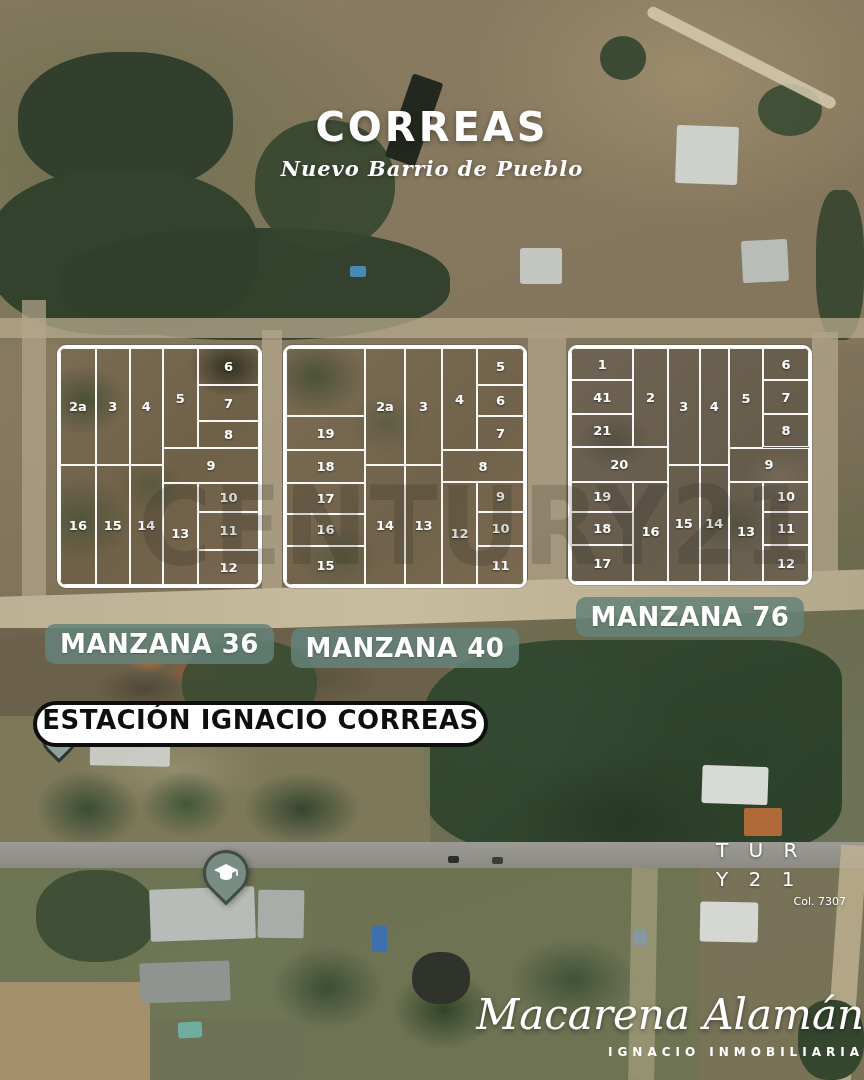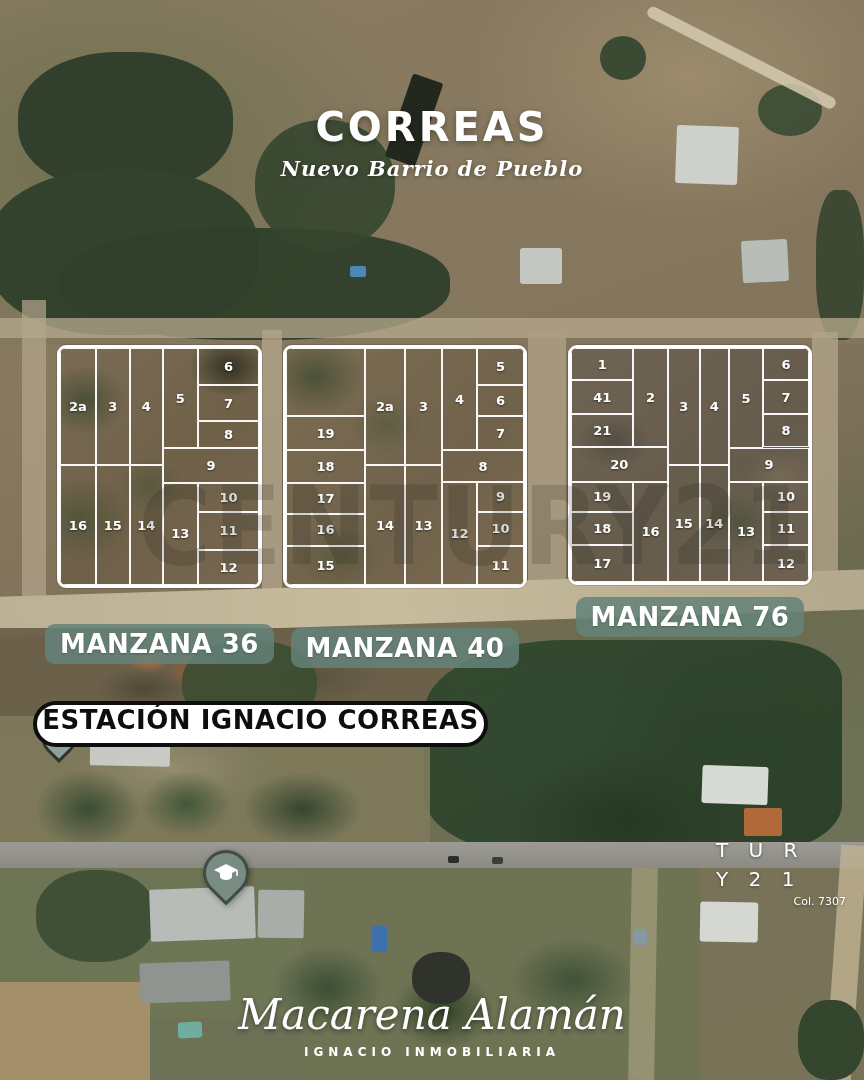--- a/index.html
+++ b/index.html
@@ -33,21 +33,21 @@
   .pin-station{left:42px;top:722px;width:34px;height:34px;background:#8da19a;border:3px solid #2f332d;}
   .pin-school{left:203px;top:850px;width:46px;height:46px;background:#788c83;border:3px solid rgba(55,64,57,.85);
     display:flex;align-items:center;justify-content:center;box-shadow:0 2px 6px rgba(0,0,0,.35);}
   .pin-school svg{transform:rotate(45deg);}
   
   .century{position:absolute;left:716px;top:836px;width:134px;color:#fff;z-index:8;text-shadow:0 1px 3px rgba(0,0,0,.45);}
   .century-line{font-size:20px;font-weight:500;letter-spacing:7px;line-height:29px;white-space:nowrap;}
   .century-name{font-size:27px;font-weight:300;letter-spacing:1px;margin-top:1px;}
   .century-license{font-size:11px;font-weight:400;text-align:right;margin-top:1px;padding-right:4px;}
   
-  .signature{position:absolute;left:0;right:0;top:990px;text-align:center;z-index:8;color:#fff;}
+  .signature{position:absolute;left:0;right:0;top:990px;text-align:right;z-index:8;color:#fff;}
   .sig-name{font-family:"DejaVu Serif","Liberation Serif",serif;font-style:italic;font-size:42px;font-weight:400;
     text-shadow:0 2px 5px rgba(0,0,0,.45);}
   .sig-role{margin-top:6px;font-size:12px;font-weight:600;letter-spacing:5px;}
 </style>
 </head>
 <body>
 
 <div class="canvas">
 
   <div>

